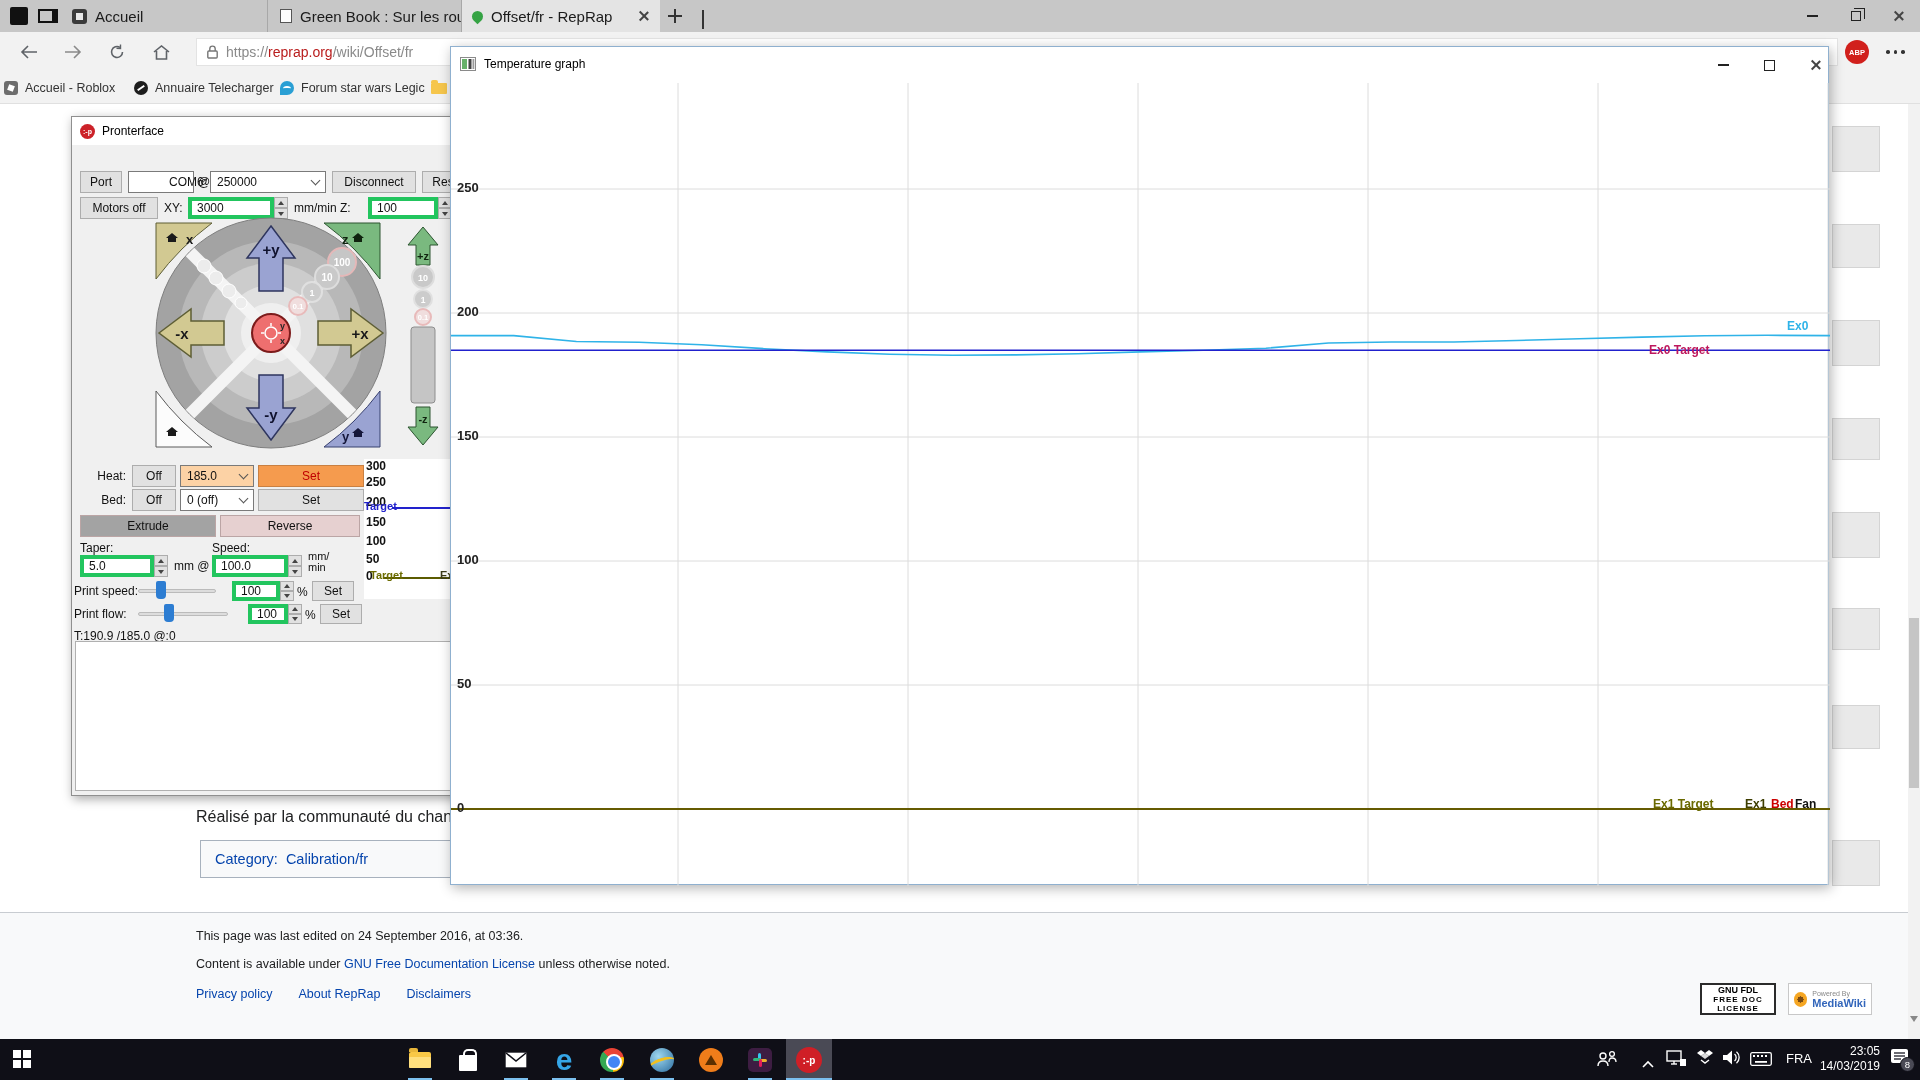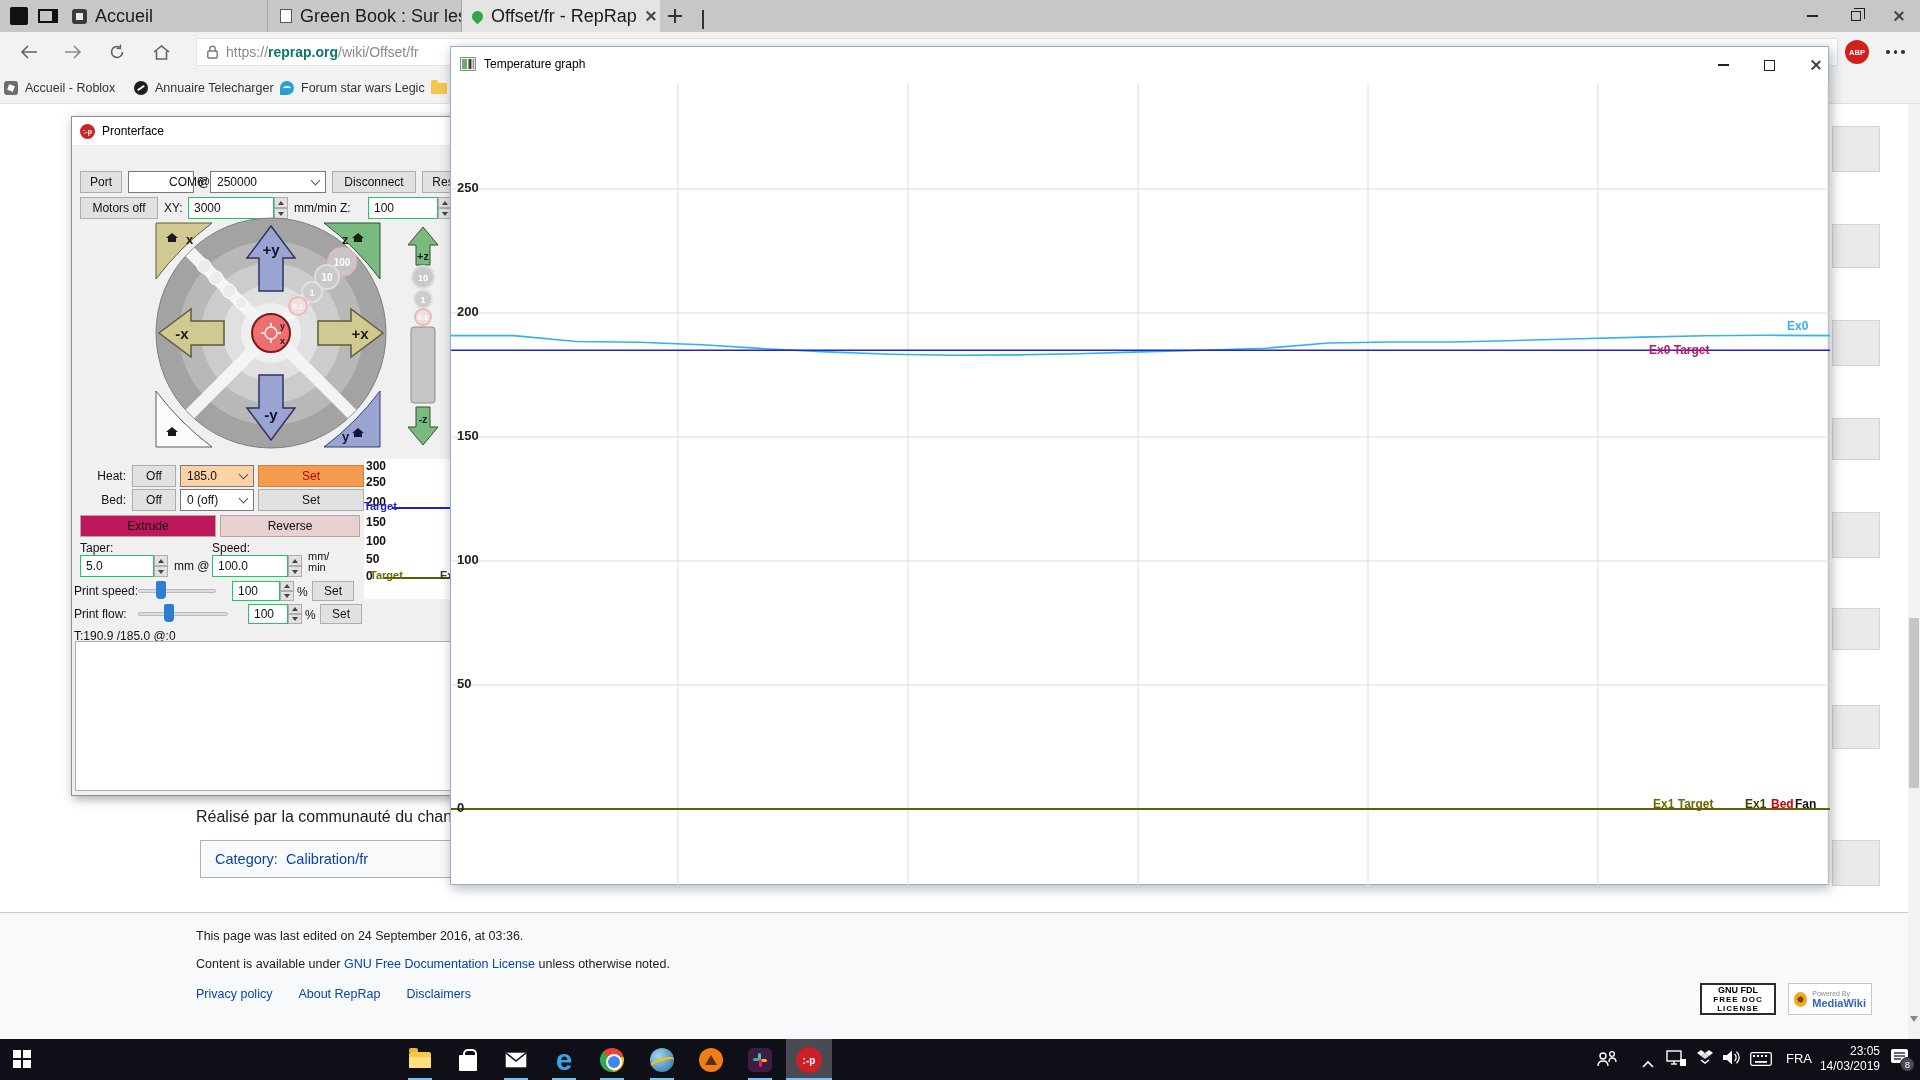--- a/index.html
+++ b/index.html
@@ -1,21 +1,21 @@
 <!DOCTYPE html>
 <html><head>
 <meta charset="utf-8">
 <style>
   html,body{margin:0;padding:0;background:#fff;}
   *{box-sizing:border-box;font-family:"Liberation Sans","DejaVu Sans",sans-serif;}
   .screen{position:relative;width:1920px;height:1080px;overflow:hidden;background:#fff;}
   .abs{position:absolute;}
   
   .tabbar{position:absolute;left:0;top:0;width:1920px;height:32px;background:#c7c7c7;}
-  .tab{position:absolute;top:0;height:32px;display:flex;align-items:center;gap:8px;padding:0 10px;font-size:18px;color:#1b1b1b;border-right:1px solid #a8a8a8;white-space:nowrap;overflow:hidden;}
+  .tab{position:absolute;top:0;height:32px;display:flex;align-items:center;gap:8px;padding:0 10px;font-size:15px;color:#1b1b1b;border-right:1px solid #a8a8a8;white-space:nowrap;overflow:hidden;}
   .tab.active{background:#e4e4e4;border-right:none;}
   .favsq{width:15px;height:15px;background:#3a3a3a;border-radius:3px;position:relative;flex:0 0 auto;}
   .favsq:after{content:"";position:absolute;left:4px;top:4px;width:7px;height:7px;background:#e8e8e8;}
   .favpage{width:12px;height:14px;background:#fdfdfd;border:1.5px solid #555;flex:0 0 auto;}
   .droplet{width:11px;height:11px;background:#35a344;border-radius:50% 50% 50% 0;transform:rotate(-45deg);flex:0 0 auto;}
   .cssx{position:relative;width:12px;height:12px;}
   .cssx:before,.cssx:after{content:"";position:absolute;left:5px;top:0;width:1.5px;height:12px;background:#444;}
   .cssx:before{transform:rotate(45deg);}.cssx:after{transform:rotate(-45deg);}
   .cssplus{position:relative;width:14px;height:14px;}
   .cssplus:before{content:"";position:absolute;left:6px;top:0;width:2px;height:14px;background:#333;}
@@ -47,21 +47,21 @@
   .sbthumb{position:absolute;left:1px;top:514px;width:10px;height:170px;background:#c5c5c5;}
   .sbarrow{position:absolute;left:2px;top:912px;width:0;height:0;border-left:4px solid transparent;border-right:4px solid transparent;border-top:6px solid #888;}
   
   .pf{position:absolute;left:71px;top:116px;width:500px;height:680px;background:#f0f0f0;border:1px solid #8f8f8f;box-shadow:2px 3px 10px rgba(0,0,0,.35);z-index:10;}
   .pf-title{position:absolute;left:0;top:0;width:100%;height:28px;background:#fff;display:flex;align-items:center;gap:7px;padding:0 8px;font-size:12px;color:#000;}
   .pf-ico{width:15px;height:15px;background:#cc2229;border-radius:50%;color:#fff;font-size:7px;font-weight:bold;display:flex;align-items:center;justify-content:center;}
   .pf-menu{position:absolute;left:0;top:28px;width:100%;height:22px;background:#f0f0f0;display:flex;align-items:center;gap:18px;padding:0 10px;font-size:12px;color:#1a1a1a;}
   .btn{position:absolute;background:#e1e1e1;border:1px solid #adadad;font-size:12px;color:#111;display:flex;align-items:center;justify-content:center;}
   .combo{position:absolute;background:#fff;border:1px solid #7a7a7a;font-size:12px;color:#111;display:flex;align-items:center;padding:0 6px;justify-content:space-between;}
   .combo .carr{width:7px;height:7px;border-right:1.5px solid #555;border-bottom:1.5px solid #555;transform:rotate(45deg);margin-top:-3px;}
-  .spinbox{position:absolute;background:#fff;border:1px solid #22c55e;font-size:12px;color:#111;display:flex;align-items:center;padding:0 5px;}
+  .spinbox{position:absolute;background:#fff;border:4px solid #22c55e;font-size:12px;color:#111;display:flex;align-items:center;padding:0 5px;}
   .spin{position:absolute;width:14px;display:flex;flex-direction:column;}
   .spin div{flex:1;background:#e1e1e1;border:1px solid #adadad;display:flex;align-items:center;justify-content:center;}
   .tri-up{width:0;height:0;border-left:3.5px solid transparent;border-right:3.5px solid transparent;border-bottom:4px solid #444;}
   .tri-dn{width:0;height:0;border-left:3.5px solid transparent;border-right:3.5px solid transparent;border-top:4px solid #444;}
   .pflabel{position:absolute;font-size:12px;color:#111;white-space:nowrap;}
   .sl-track{position:absolute;height:4px;background:#ddd;border:1px solid #bbb;border-radius:2px;}
   .sl-thumb{position:absolute;width:10px;height:18px;background:#2d7dd2;border-radius:2px 2px 4px 4px;}
   .pf-log{position:absolute;left:3px;top:524px;width:494px;height:150px;background:#fff;border:1px solid #b0b0b0;}
   .minig{position:absolute;left:292px;top:342px;width:206px;height:140px;background:#fff;font-weight:bold;}
   .minig .tick{position:absolute;left:2px;font-size:12px;color:#111;}
@@ -156,21 +156,21 @@
       <div class="navbtn" style="left:146px;">
         <svg width="17" height="15" viewBox="0 0 17 15">
             <path d="M1 7 L8.5 1 L16 7 M3.5 6 L3.5 14 L13.5 14 L13.5 6" stroke="#5f6368" stroke-width="1.6" fill="none"></path>
           </svg>
       </div>
       <div class="urlbox">
         <svg width="11" height="14" viewBox="0 0 11 14">
             <rect x="0.8" y="6" width="9.4" height="7" rx="1" stroke="#777" fill="none" stroke-width="1.4"></rect>
             <path d="M2.8 6 V3.8 A2.7 2.7 0 0 1 8.2 3.8 V6" stroke="#777" fill="none" stroke-width="1.4"></path>
           </svg>
-        <span><span>https://</span><span style="color:#0f766e;font-weight:bold;">reprap.org</span><span>/wiki/Offset/fr</span></span>
+        <span><span>https://</span><span style="color:#b91c1c;font-weight:normal;">reprap.org</span><span>/wiki/Offset/fr</span></span>
       </div>
       <div class="abs" style="left:1845px;top:8px;width:24px;height:24px;background:#d1201c;border-radius:50%;color:#fff;font-size:7.5px;font-weight:bold;display:flex;align-items:center;justify-content:center;">ABP</div>
       <div class="abs" style="left:1886px;top:18px;width:22px;height:4px;display:flex;gap:4px;">
         <span style="width:3.5px;height:3.5px;background:#333;border-radius:50%;"></span>
         <span style="width:3.5px;height:3.5px;background:#333;border-radius:50%;"></span>
         <span style="width:3.5px;height:3.5px;background:#333;border-radius:50%;"></span>
       </div>
     </div>
 
     <div class="bookbar">
@@ -348,21 +348,21 @@
       </div>
     <div class="btn" style="left:186px;top:348px;width:106px;height:22px;background:#f59b4e;color:#c00000;border-color:#c98042;">Set</div>
     <div class="pflabel" style="left:8px;top:376px;width:46px;text-align:right;">Bed:</div>
     <div class="btn" style="left:60px;top:372px;width:44px;height:22px;">Off</div>
     <div class="combo" style="left:108px;top:372px;width:74px;height:22px;">
         <span>0 (off)</span>
         <span class="carr"></span>
       </div>
     <div class="btn" style="left:186px;top:372px;width:106px;height:22px;">Set</div>
 
-    <div class="btn" style="left:8px;top:398px;width:136px;height:22px;background:#be185d;border-color:#bba5a5;">Extrude</div>
+    <div class="btn" style="left:8px;top:398px;width:136px;height:22px;background:#a3a3a3;border-color:#bba5a5;">Extrude</div>
     <div class="btn" style="left:148px;top:398px;width:140px;height:22px;background:#e6d0d0;border-color:#bba5a5;">Reverse</div>
 
     <div class="pflabel" style="left:8px;top:424px;">Taper:</div>
     <div class="pflabel" style="left:140px;top:424px;">Speed:</div>
     <div class="spinbox" style="left:8px;top:438px;width:74px;height:22px;">5.0</div>
     <div class="spin" style="left:82px;top:438px;height:22px;">
         <div>
           <span class="tri-up"></span>
         </div>
         <div>

